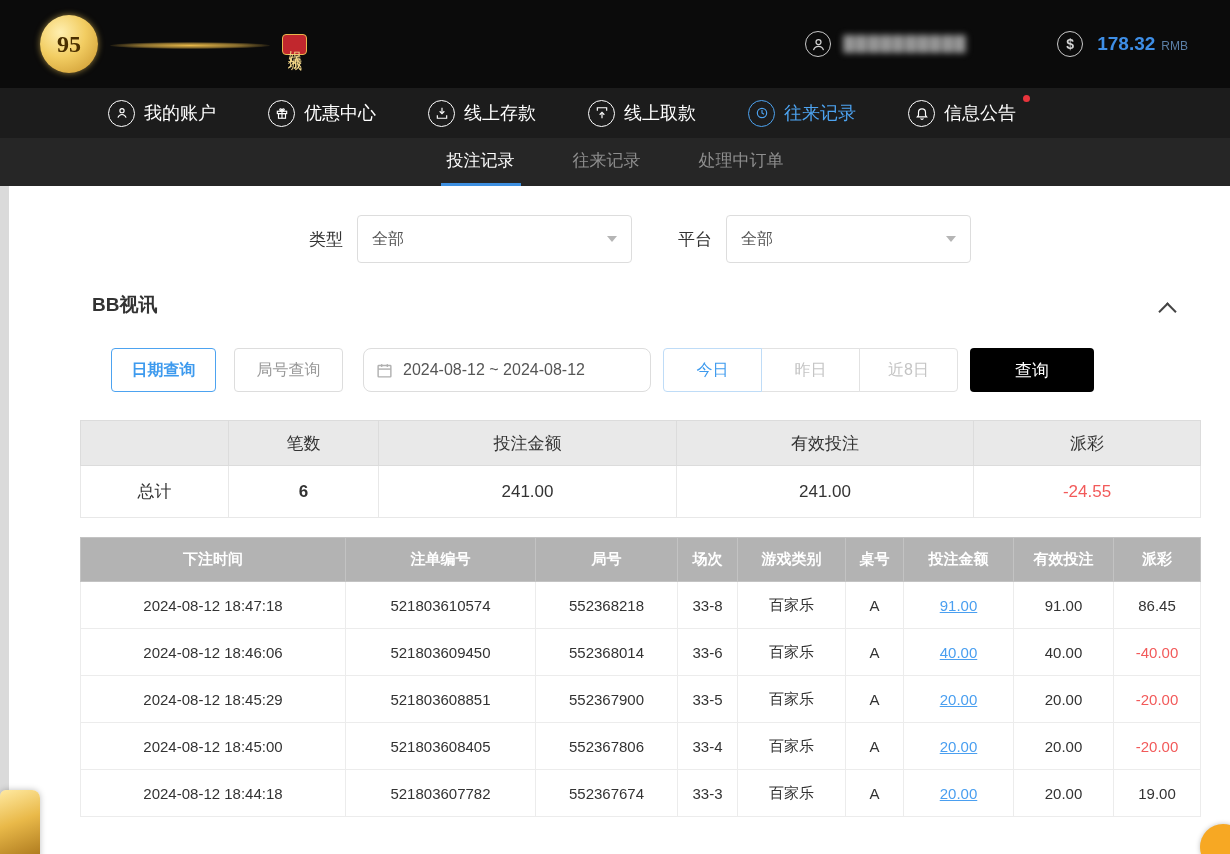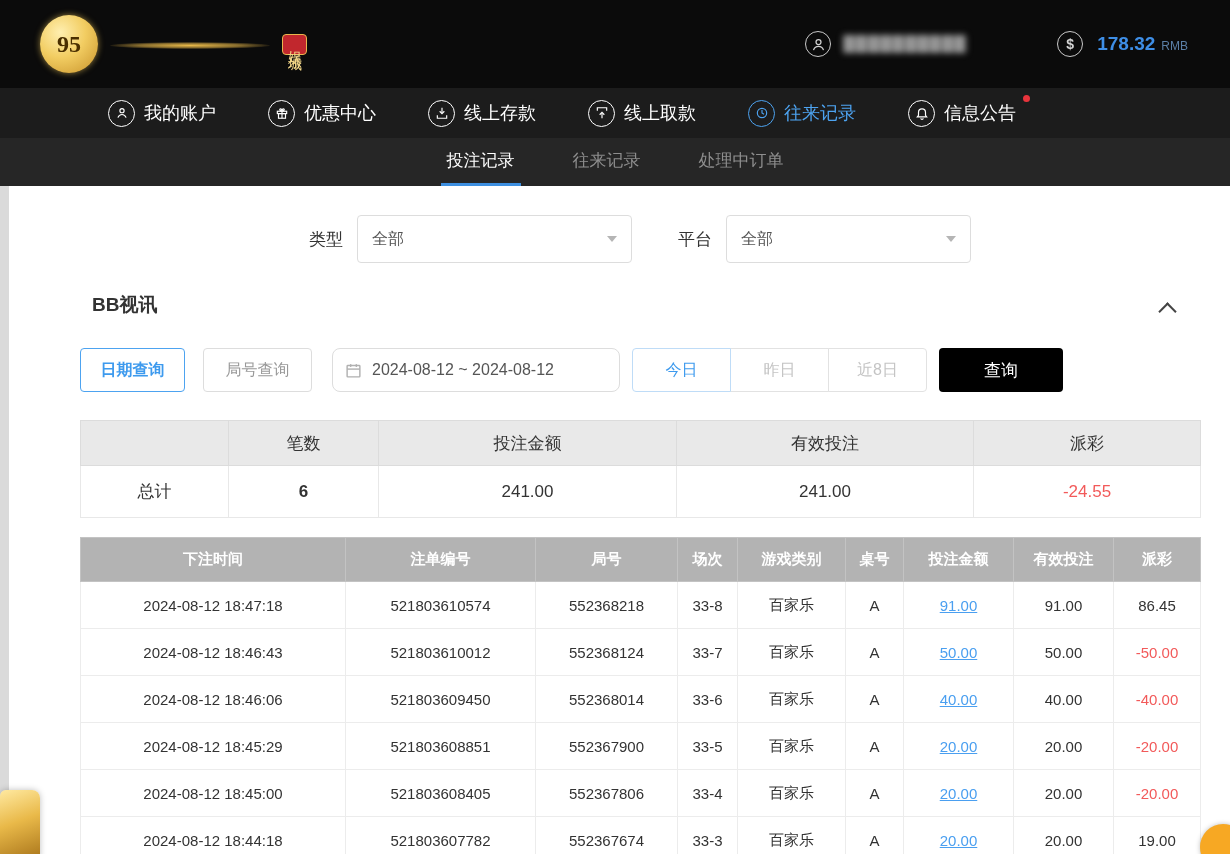--- a/index.html
+++ b/index.html
@@ -42,21 +42,21 @@
   .select.type { width:275px; margin-right:46px; }
   .select.platform { width:245px; }
   .caret-down { width:0; height:0; border-left:5px solid transparent; border-right:5px solid transparent; border-top:6px solid #b5b5b5; }
 
   .section-header { display:flex; justify-content:space-between; align-items:flex-end; margin:16px 12px 0; height:28px; }
   .section-title { font-size:19px; font-weight:bold; color:#333; }
   .chevron-up { width:13px; height:13px; border-left:2.5px solid #444; border-top:2.5px solid #444; transform:rotate(45deg); margin:6px 14px 0 0; cursor:pointer; }
 
   .query-row { display:flex; align-items:center; margin-top:30px; }
   .btn { height:44px; border-radius:4px; font-size:16px; display:flex; align-items:center; justify-content:center; cursor:pointer; background:#fff; }
-  .btn-date-query { width:105px; border:1px solid #4da3f0; color:#3d9aee; font-weight:bold; }
+  .btn-date-query { width:105px; border:1px solid #4da3f0; color:#3d9aee; font-weight:bold;margin-left:31px; }
   .btn-round-query { width:109px; border:1px solid #ddd; color:#999; margin-left:18px; }
   .date-box { width:288px; height:44px; border:1px solid #ddd; border-radius:8px; display:flex; align-items:center; padding:0 12px; gap:10px; margin-left:20px; color:#555; font-size:16px; cursor:pointer; }
   .btn-group { display:flex; margin-left:12px; }
   .btn-group .btn { width:99px; border:1px solid #e2e2e2; border-radius:0; color:#c4c4c4; }
   .btn-group .btn + .btn { margin-left:-1px; }
   .btn-group .btn.first { border-radius:4px 0 0 4px; color:#3d9aee; border-color:#bfdcf7; position:relative; z-index:1; }
   .btn-group .btn.last { border-radius:0 4px 4px 0; }
   .btn-search { width:124px; background:#000000; color:#fff; font-size:17px; margin-left:12px; border:none; }
 
   
@@ -276,31 +276,20 @@
     <td>521803610574</td>
     <td>552368218</td>
     <td>33-8</td>
     <td>百家乐</td>
     <td>A</td>
     <td><span class="bet-link">91.00</span></td>
     <td>91.00</td>
     <td>86.45</td>
   </tr>
           <tr>
-    <td>2024-08-12 18:46:43</td>
-    <td>521803610012</td>
-    <td>552368124</td>
-    <td>33-7</td>
-    <td>百家乐</td>
-    <td>A</td>
-    <td><span class="bet-link">50.00</span></td>
-    <td>50.00</td>
-    <td class="neg">-50.00</td>
-  </tr>
-          <tr>
     <td>2024-08-12 18:46:06</td>
     <td>521803609450</td>
     <td>552368014</td>
     <td>33-6</td>
     <td>百家乐</td>
     <td>A</td>
     <td><span class="bet-link">40.00</span></td>
     <td>40.00</td>
     <td class="neg">-40.00</td>
   </tr>

